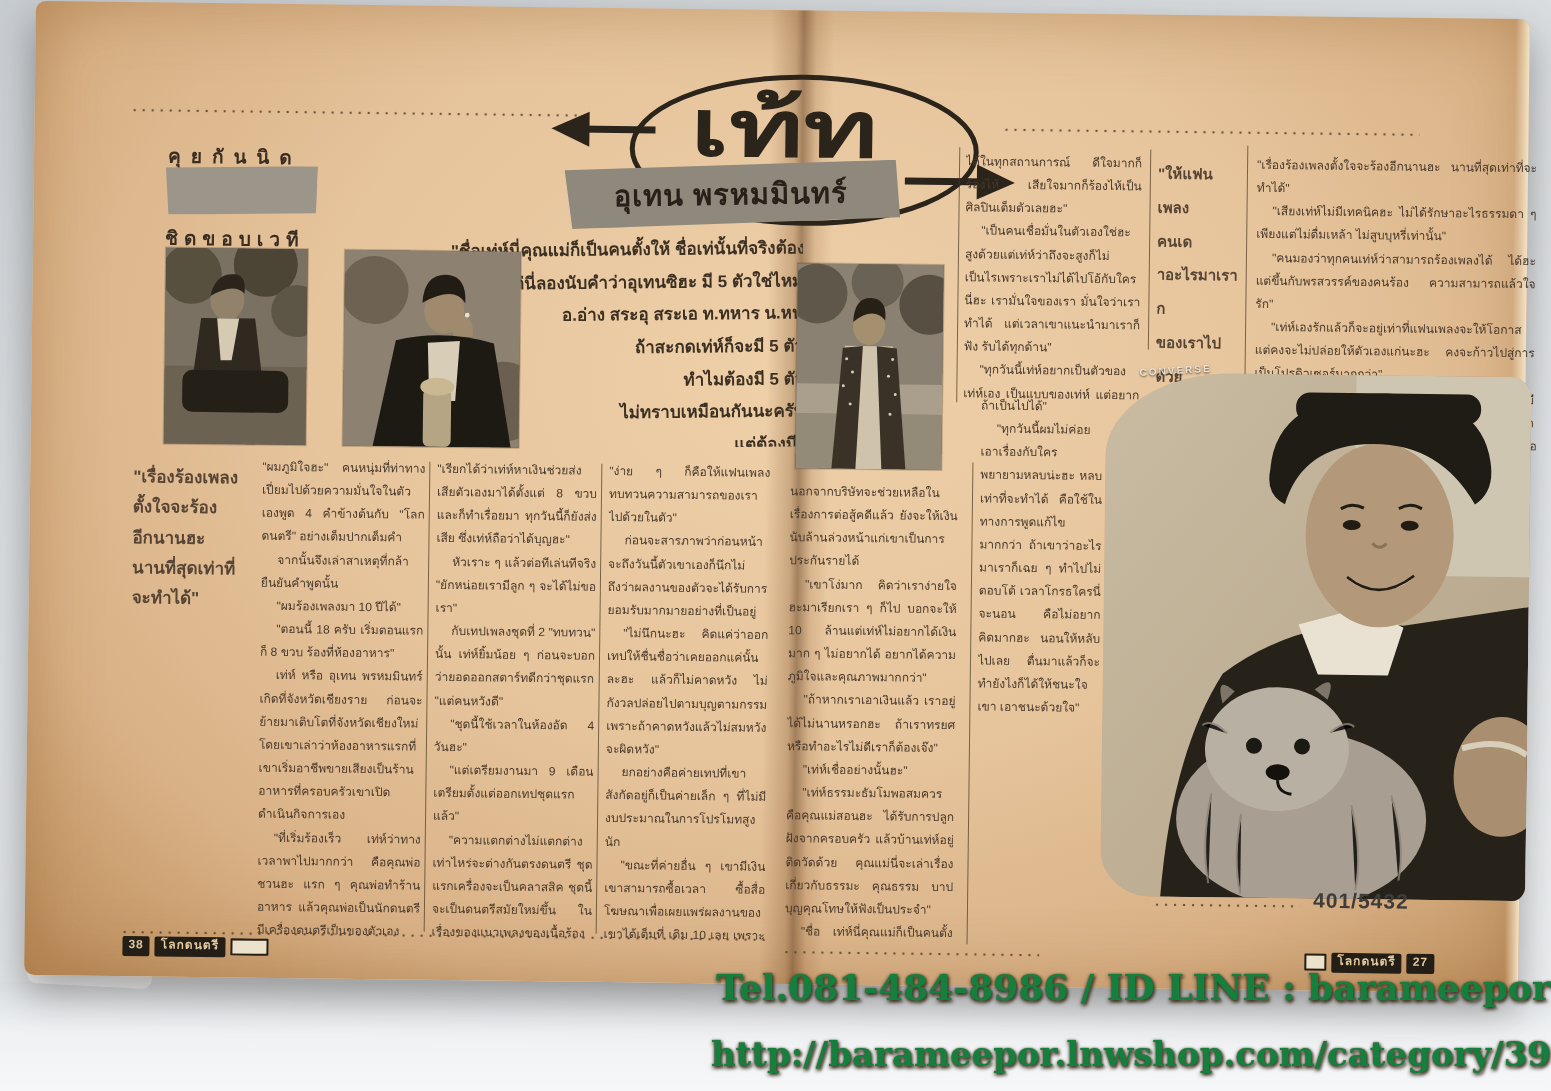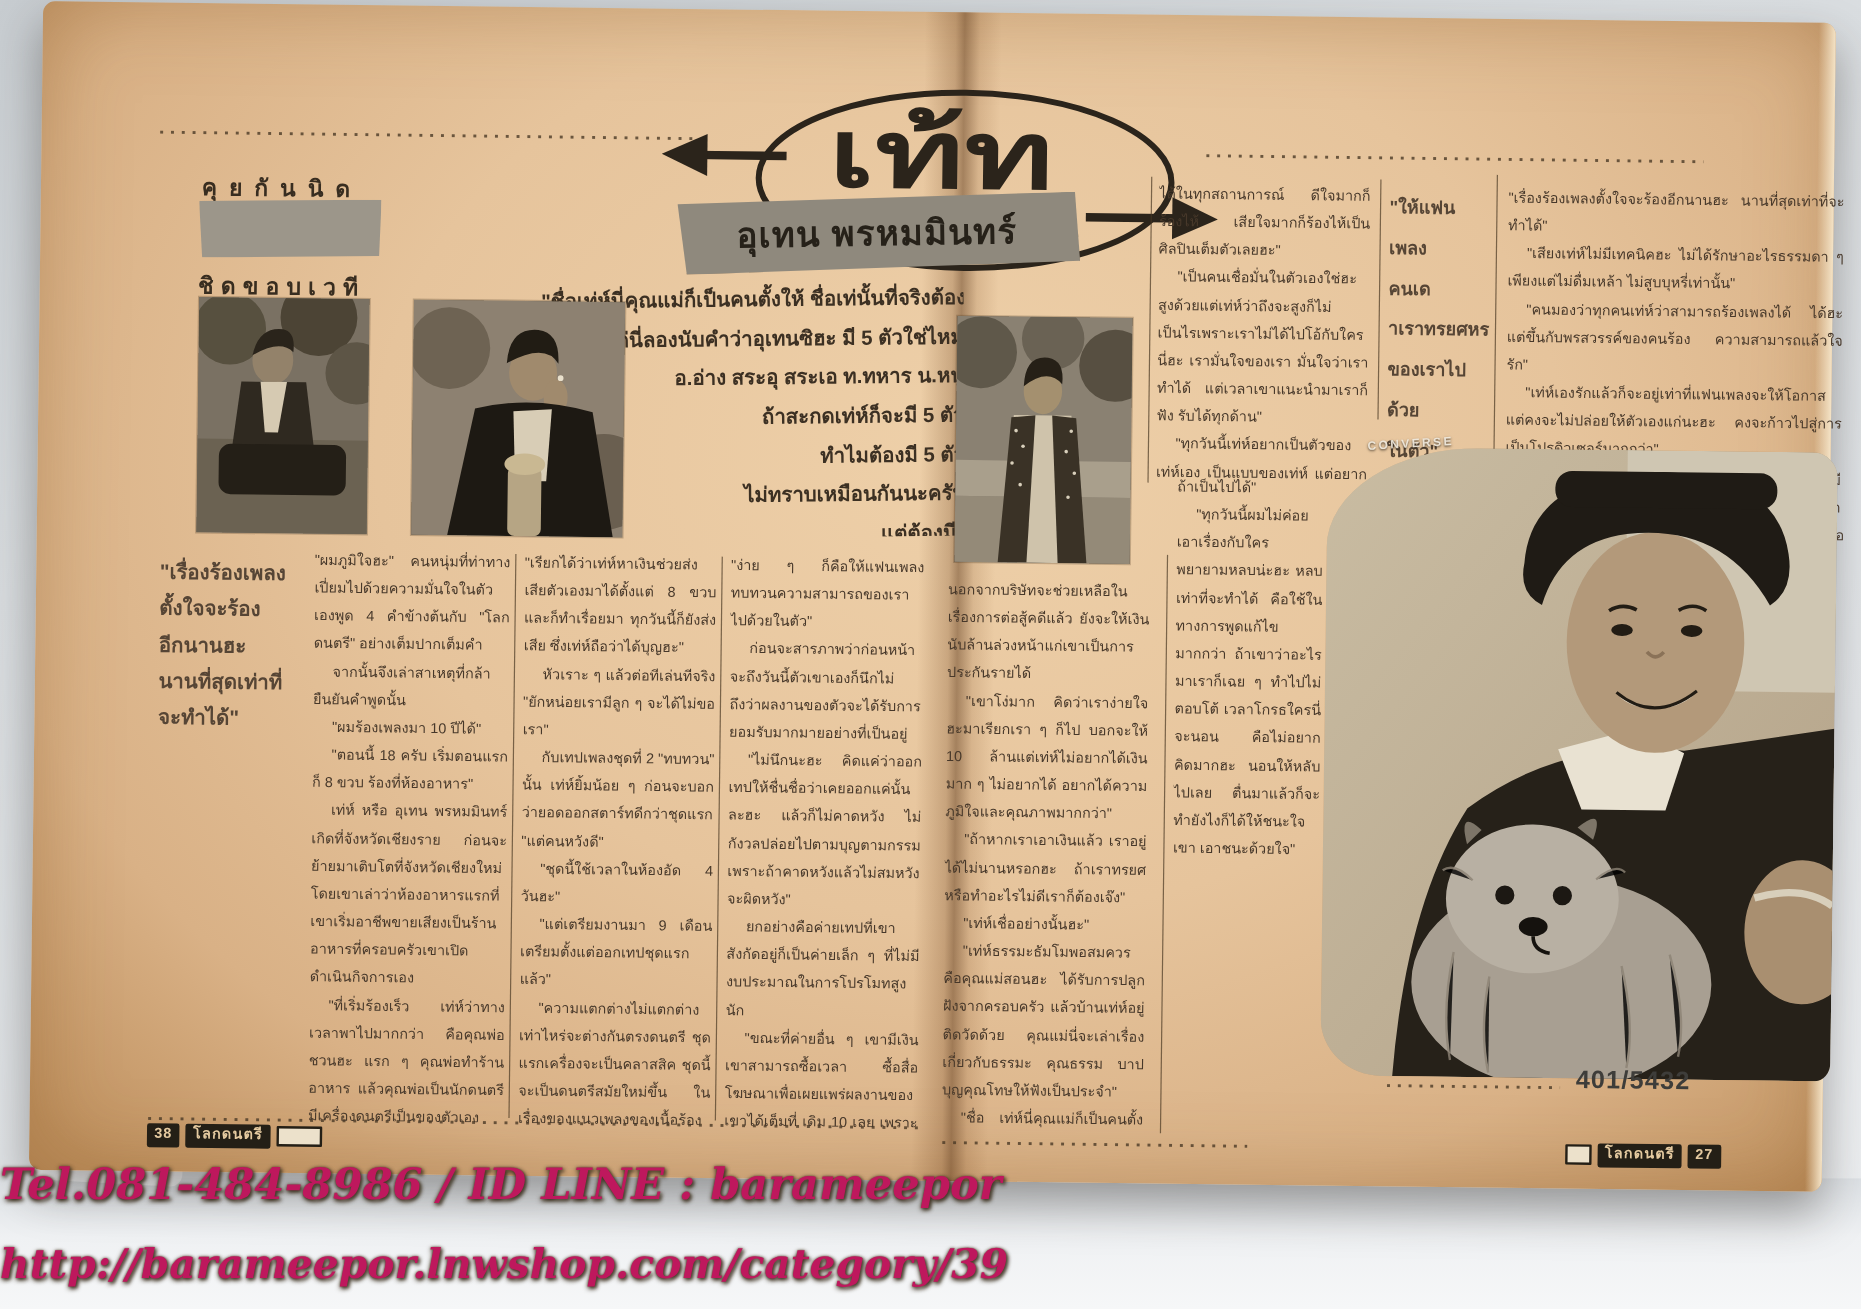--- a/index.html
+++ b/index.html
@@ -60,23 +60,23 @@
     box-shadow:inset 0 0 18px rgba(50,35,18,.25);}
   .cap-text{font-size:10px;font-weight:bold;letter-spacing:2px;color:rgba(242,236,224,.92);
     text-shadow:0 1px 2px rgba(30,25,18,.8);transform:rotate(-4deg);}
   .photo-code{font-weight:bold;font-size:21px;color:#3e3d3a;letter-spacing:1px;}
   
   .footer-row{display:flex;align-items:center;gap:5px;}
   .chip{display:inline-block;font-size:12px;font-weight:bold;padding:1px 6px 3px;
     background:#241f16;color:#e5caa0;border-radius:2px;letter-spacing:1px;line-height:1.3;}
   .chip-light{display:inline-block;width:34px;height:13px;background:#ece1cb;border:2px solid #241f16;border-radius:1px;}
   
-  .wm{left:0;width:100%;text-align:left;font-family:"DejaVu Serif","Liberation Serif",serif;
-    font-weight:bold;color:#be185d;
-    text-shadow:0 2px 4px rgba(60,48,32,.95), 0 0 2px rgba(90,70,45,.85), 2px 2px 3px rgba(60,48,32,.7);font-style:italic;}
+  .wm{left:0;width:100%;text-align:right;font-family:"DejaVu Serif","Liberation Serif",serif;
+    font-weight:bold;color:#15803d;
+    text-shadow:0 2px 4px rgba(60,48,32,.95), 0 0 2px rgba(90,70,45,.85), 2px 2px 3px rgba(60,48,32,.7);}
 </style>
 </head>
 <body>
 
 <div class="abs surface-bottom"></div>
 
 <div class="abs paper-edge" style="left:56px;top:78px;width:50px;height:882px;background:#d9bd97;transform:rotate(0.7deg);"></div>
 <div class="abs paper-edge" style="left:64px;top:92px;width:42px;height:862px;background:#cfae83;transform:rotate(0.7deg);"></div>
 <div class="abs paper-edge" style="left:72px;top:106px;width:36px;height:842px;background:#e3c79e;transform:rotate(0.7deg);"></div>
 <div class="abs paper-edge" style="left:38px;top:888px;width:95px;height:82px;background:#edeff1;transform:rotate(7deg);"></div>
@@ -218,21 +218,21 @@
   <div class="abs vrule" style="left:925px;top:135px;height:255px;"></div>
   <div class="abs col" style="left:932px;top:138px;width:176px;height:250px;">
       <div class="para">ได้ในทุกสถานการณ์ ดีใจมากก็ร้องไห้ เสียใจมากก็ร้องไห้เป็นศิลปินเต็มตัวเลยฮะ"</div>
       <div class="para">"เป็นคนเชื่อมั่นในตัวเองใช่ฮะ สูงด้วยแต่เท่ห์ว่าถึงจะสูงก็ไม่เป็นไรเพราะเราไม่ได้ไปโอ้กับใครนี่ฮะ เรามั่นใจของเรา มั่นใจว่าเราทำได้ แต่เวลาเขาแนะนำมาเราก็ฟัง รับได้ทุกด้าน"</div>
       <div class="para">"ทุกวันนี้เท่ห์อยากเป็นตัวของเท่ห์เอง เป็นแบบของเท่ห์ แต่อยากให้มีคนรักมากที่สุดเท่าที่จะมากได้ ไม่อยากให้มีคนเกลียดเราสักคน เพราะถ้ามีจะแย่มาก มีคนรัก 100 คนไม่เท่ากับมีศัตรูคนเดียว แต่รู้ฮะว่าจะหาคนรักเราทุกคนเป็นไปไม่ได้ แต่ความตั้งใจใจฮะว่า</div>
     </div>
   <div class="abs vrule" style="left:1116px;top:135px;height:200px;"></div>
   <div class="abs pq pq-right" style="left:1124px;top:142px;width:86px;">
       <div class="pline">"ให้แฟนเพลง</div>
       <div class="pline">คนเด</div>
-      <div class="pline">าเราทรยศหร</div>
+      <div class="pline">าอะไรมาเราก</div>
       <div class="pline">ของเราไปด้วย</div>
       <div class="pline">ในตัว"</div>
     </div>
   <div class="abs vrule" style="left:1213px;top:130px;height:335px;"></div>
   <div class="abs col" style="left:1223px;top:138px;width:280px;height:276px;">
       <div class="para">"เรื่องร้องเพลงตั้งใจจะร้องอีกนานฮะ นานที่สุดเท่าที่จะทำได้"</div>
       <div class="para">"เสียงเท่ห์ไม่มีเทคนิคฮะ ไม่ได้รักษาอะไรธรรมดา ๆ เพียงแต่ไม่ดื่มเหล้า ไม่สูบบุหรี่เท่านั้น"</div>
       <div class="para">"คนมองว่าทุกคนเท่ห์ว่าสามารถร้องเพลงได้ ได้ฮะแต่ขึ้นกับพรสวรรค์ของคนร้อง ความสามารถแล้วใจรัก"</div>
       <div class="para">"เท่ห์เองรักแล้วก็จะอยู่เท่าที่แฟนเพลงจะให้โอกาส แต่คงจะไม่ปล่อยให้ตัวเองแก่นะฮะ คงจะก้าวไปสู่การเป็นโปรดิวเซอร์มากกว่า"</div>
       <div class="para">"การแสดงไฟว์สตาร์เคยติดต่อมา ไม่ตกลงฮะ ไม่มีเวลาแล้วไม่ค่อยชอบด้วย แต่ก็ดูอีกทีฮะ ตอนนี้อยากทำอะไรให้สำเร็จไปเป็นอย่าง ๆ ก่อน"</div>

